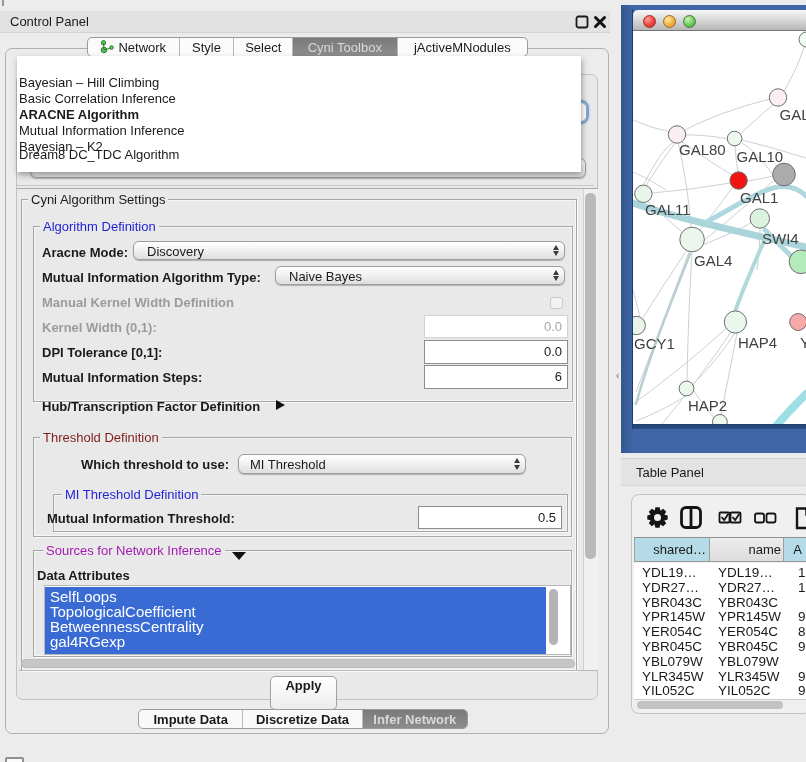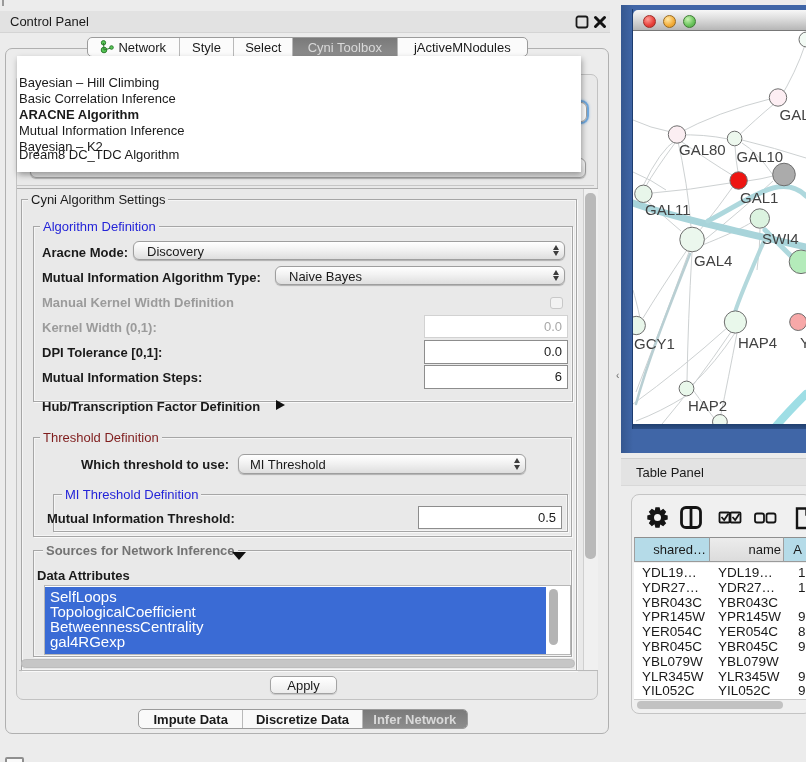--- a/index.html
+++ b/index.html
@@ -105,34 +105,34 @@
     <span class="arr dn"></span>
 </div>
 
 <div class="grp" style="left:53px;top:494px;width:515px;height:38px">
  <span class="legend" style="left:8px;color:#2424d8">MI Threshold Definition</span>
 </div>
 <div class="row-label" style="left:47px;top:511px">Mutual Information Threshold:</div>
 <div class="fld" style="left:418px;top:506px;width:144px;height:23px;line-height:21px">0.5</div>
 
 <div class="grp" style="left:33px;top:550px;width:539px;height:107px">
- <span class="legend" style="left:9px;color:#737373;font-weight:bold">Sources for Network Inference</span>
+ <span class="legend" style="left:9px;color:#a21caf;font-weight:normal">Sources for Network Inference</span>
 </div>
 <div class="abs" style="left:232px;top:552px;width:0;height:0;border-left:7px solid transparent;border-right:7px solid transparent;border-top:8px solid #111;z-index:5"></div>
 <div class="row-label" style="left:37px;top:568px">Data Attributes</div>
 
 <div class="abs" style="left:44px;top:585px;width:527px;height:70px;background:#fff;border:1px solid #b7b7b7"></div>
 <div class="abs" style="left:45px;top:587px;width:501px;height:67px;background:#3a6bd5"></div>
 <div class="abs" style="left:50px;top:589px;color:#fff;font-size:15px;line-height:15px">SelfLoops<br>TopologicalCoefficient<br>BetweennessCentrality<br>gal4RGexp</div>
 <div class="sbthumb" style="left:549px;top:589px;width:9px;height:56px;background:#b4b4b4"></div>
 
 <div class="sbthumb" style="left:21px;top:659px;width:554px;height:9px;background:#c6c6c6;border:1px solid #bdbdbd;border-radius:5px"></div>
 <div class="abs" style="left:19px;top:670px;width:579px;height:1px;background:#b9b9b9"></div>
 
-<div class="abs" style="left:270px;top:676px;width:67px;height:18px;background:linear-gradient(#ffffff,#ececec);border:1px solid #a3a3a3;border-radius:5px;text-align:center;line-height:17px;font-weight:normal;box-shadow:0 1px 1px rgba(0,0,0,.15)">Apply</div>
+<div class="abs" style="left:270px;top:676px;width:67px;height:34px;background:linear-gradient(#ffffff,#ececec);border:1px solid #a3a3a3;border-radius:5px;text-align:center;line-height:17px;font-weight:bold;box-shadow:0 1px 1px rgba(0,0,0,.15)">Apply</div>
 
 <div class="seg" style="left:138px;top:709px;width:330px;height:20px">
  <div style="width:104px" class="b">Impute Data</div>
  <div style="width:120px" class="b">Discretize Data</div>
  <div style="width:106px" class="dark b">Infer Network</div>
 </div>
 
 <div class="seg" style="left:87px;top:37px;width:441px;height:20px;background:#fbfbfb">
  <div style="width:91px"><svg width="15" height="14" viewBox="0 0 15 14" style="margin-right:3px">
         <circle cx="3.5" cy="2.8" r="2.2" fill="#57c757" stroke="#2e7d2e"></circle>

